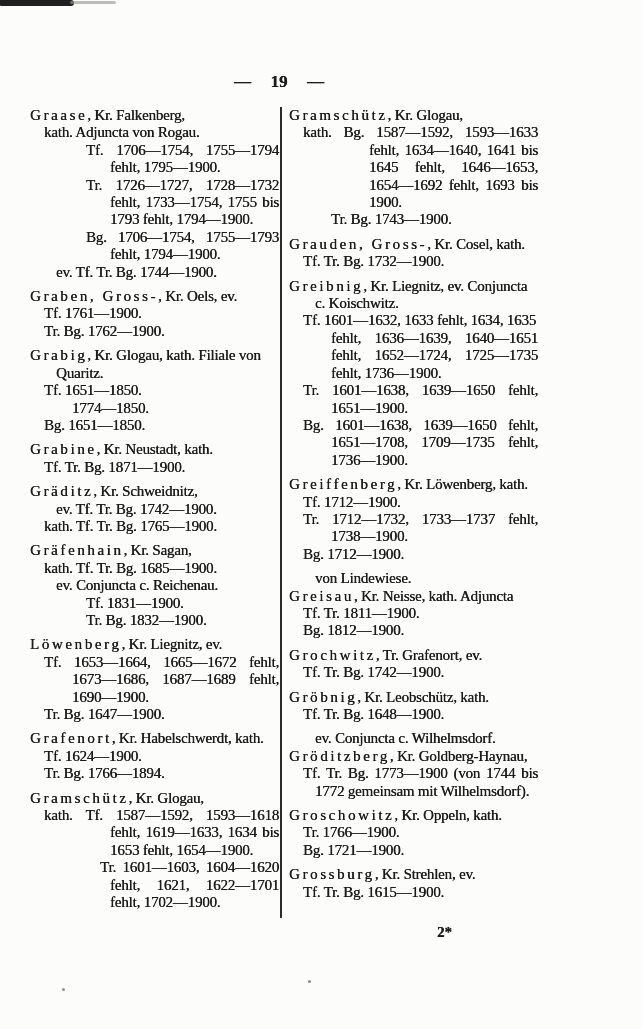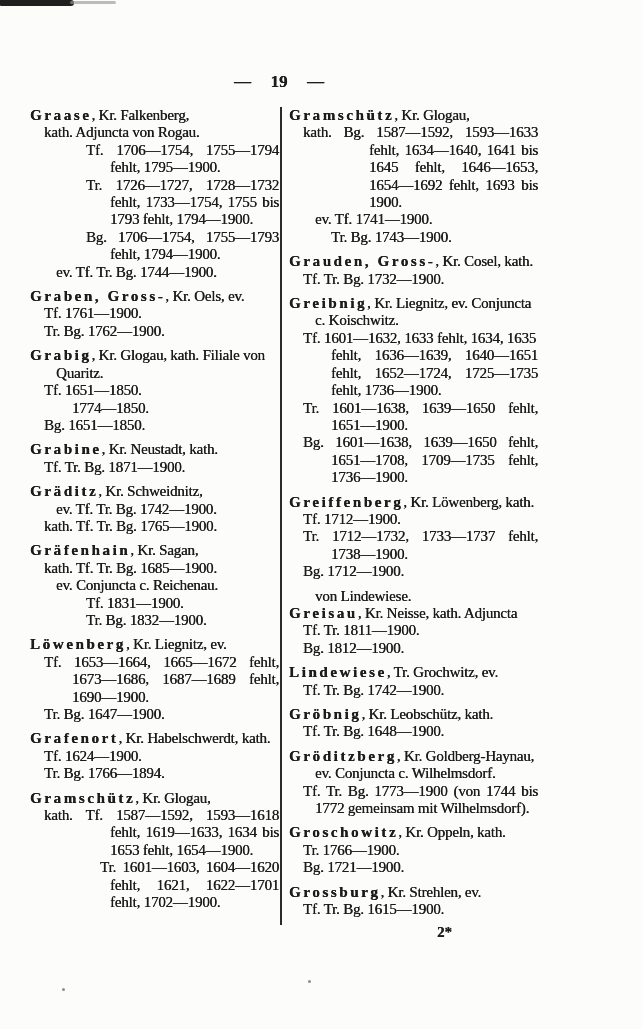--- a/index.html
+++ b/index.html
@@ -33,21 +33,21 @@
   .entry { margin-bottom:7px; }
   .line  { white-space:pre-wrap; text-shadow:0.3px 0 0 currentColor; }
   .line.j { text-align:justify; text-align-last:justify; }
   .ind0{padding-left:0}
   .ind1{padding-left:14px}
   .ind2{padding-left:26px}
   .ind3{padding-left:42px}
   .ind4{padding-left:56px}
   .ind5{padding-left:70px}
   .ind6{padding-left:80px}
-  .head { letter-spacing:2.6px;font-weight:bold; }
+  .head { letter-spacing:2.6px; }
   .sig {
     position:absolute; left:437px; top:924px;
     font-size:15px; font-weight:bold;
     text-shadow:0.3px 0 0 currentColor;
   }
   .smudge1 {
     position:absolute; top:0; left:0; width:74px; height:6px;
     background:#1f1f1f; border-radius:0 3px 3px 1px;
   }
   .smudge2 {
@@ -140,21 +140,20 @@
       </div>
     <div class="divider"></div>
     <div class="col right" id="col-right">
         <div class="entry">
           <div class="line ind0"><span class="head">Gramschütz</span><span>, Kr. Glogau,</span></div>
           <div class="line ind1 j">kath. Bg. 1587—1592, 1593—1633</div>
           <div class="line ind6 j">fehlt, 1634—1640, 1641 bis</div>
           <div class="line ind6 j">1645 fehlt, 1646—1653,</div>
           <div class="line ind6 j">1654—1692 fehlt, 1693 bis</div>
           <div class="line ind6">1900.</div>
-          <div class="line ind2">ev. Tf. 1741—1900.</div>
           <div class="line ind3">Tr. Bg. 1743—1900.</div>
         </div>
         <div class="entry">
           <div class="line ind0"><span class="head">Grauden, Gross-</span><span>, Kr. Cosel, kath.</span></div>
           <div class="line ind1">Tf. Tr. Bg. 1732—1900.</div>
         </div>
         <div class="entry">
           <div class="line ind0"><span class="head">Greibnig</span><span>, Kr. Liegnitz, ev. Conjuncta</span></div>
           <div class="line ind2">c. Koischwitz.</div>
           <div class="line ind1">Tf. 1601—1632, 1633 fehlt, 1634, 1635</div>
@@ -174,30 +173,30 @@
           <div class="line ind3">1738—1900.</div>
           <div class="line ind1">Bg. 1712—1900.</div>
         </div>
         <div class="entry">
           <div class="line ind2">von Lindewiese.</div>
           <div class="line ind0"><span class="head">Greisau</span><span>, Kr. Neisse, kath. Adjuncta</span></div>
           <div class="line ind1">Tf. Tr. 1811—1900.</div>
           <div class="line ind1">Bg. 1812—1900.</div>
         </div>
         <div class="entry">
-          <div class="line ind0"><span class="head">Lindewiese</span><span>, Tr. Grochwitz, ev.</span></div>
+          <div class="line ind0"><span class="head">Grochwitz</span><span>, Tr. Grafenort, ev.</span></div>
           <div class="line ind1">Tf. Tr. Bg. 1742—1900.</div>
         </div>
         <div class="entry">
           <div class="line ind0"><span class="head">Gröbnig</span><span>, Kr. Leobschütz, kath.</span></div>
           <div class="line ind1">Tf. Tr. Bg. 1648—1900.</div>
         </div>
         <div class="entry">
+          <div class="line ind2">ev. Conjuncta c. Wilhelmsdorf.</div>
           <div class="line ind0"><span class="head">Gröditzberg</span><span>, Kr. Goldberg-Haynau,</span></div>
-          <div class="line ind2">ev. Conjuncta c. Wilhelmsdorf.</div>
           <div class="line ind1 j">Tf. Tr. Bg. 1773—1900 (von 1744 bis</div>
           <div class="line ind2">1772 gemeinsam mit Wilhelmsdorf).</div>
         </div>
         <div class="entry">
           <div class="line ind0"><span class="head">Groschowitz</span><span>, Kr. Oppeln, kath.</span></div>
           <div class="line ind1">Tr. 1766—1900.</div>
           <div class="line ind1">Bg. 1721—1900.</div>
         </div>
         <div class="entry">
           <div class="line ind0"><span class="head">Grossburg</span><span>, Kr. Strehlen, ev.</span></div>

